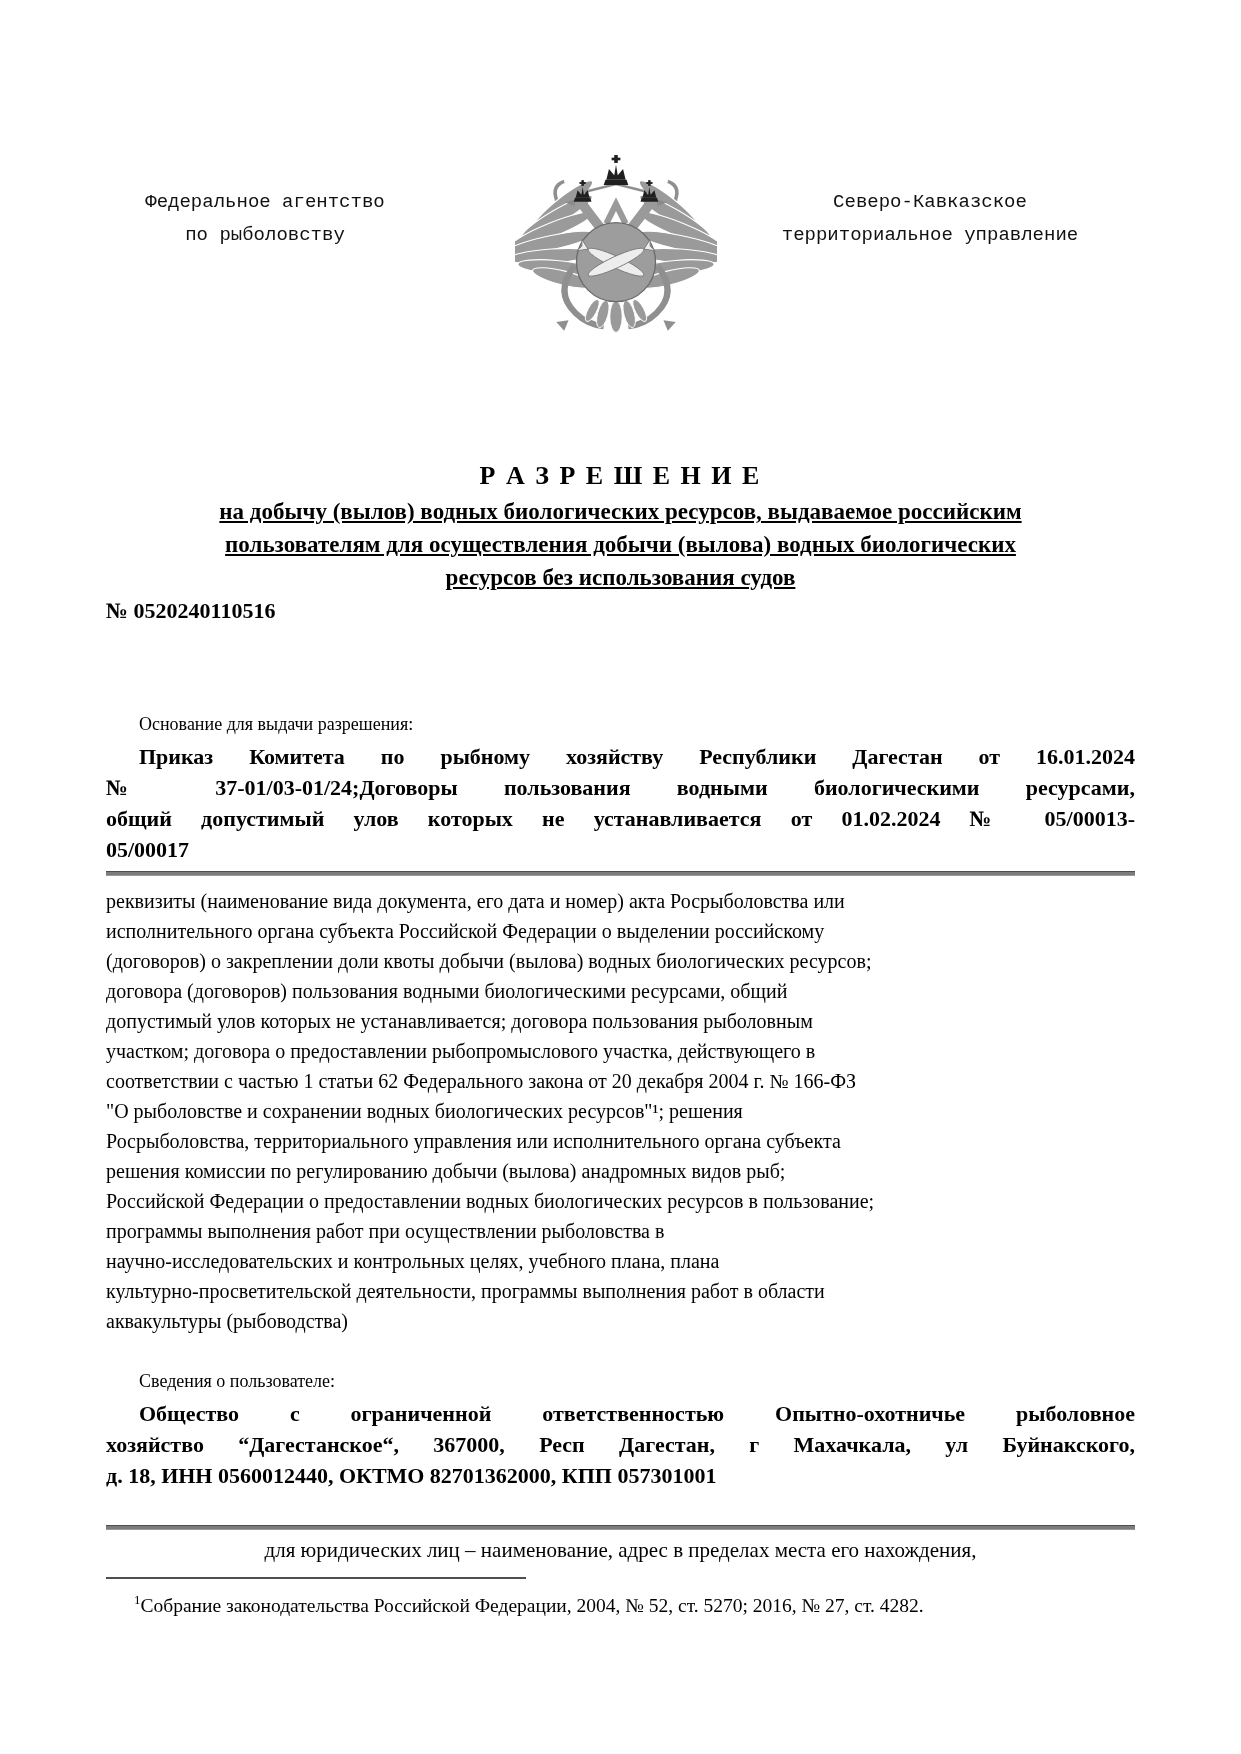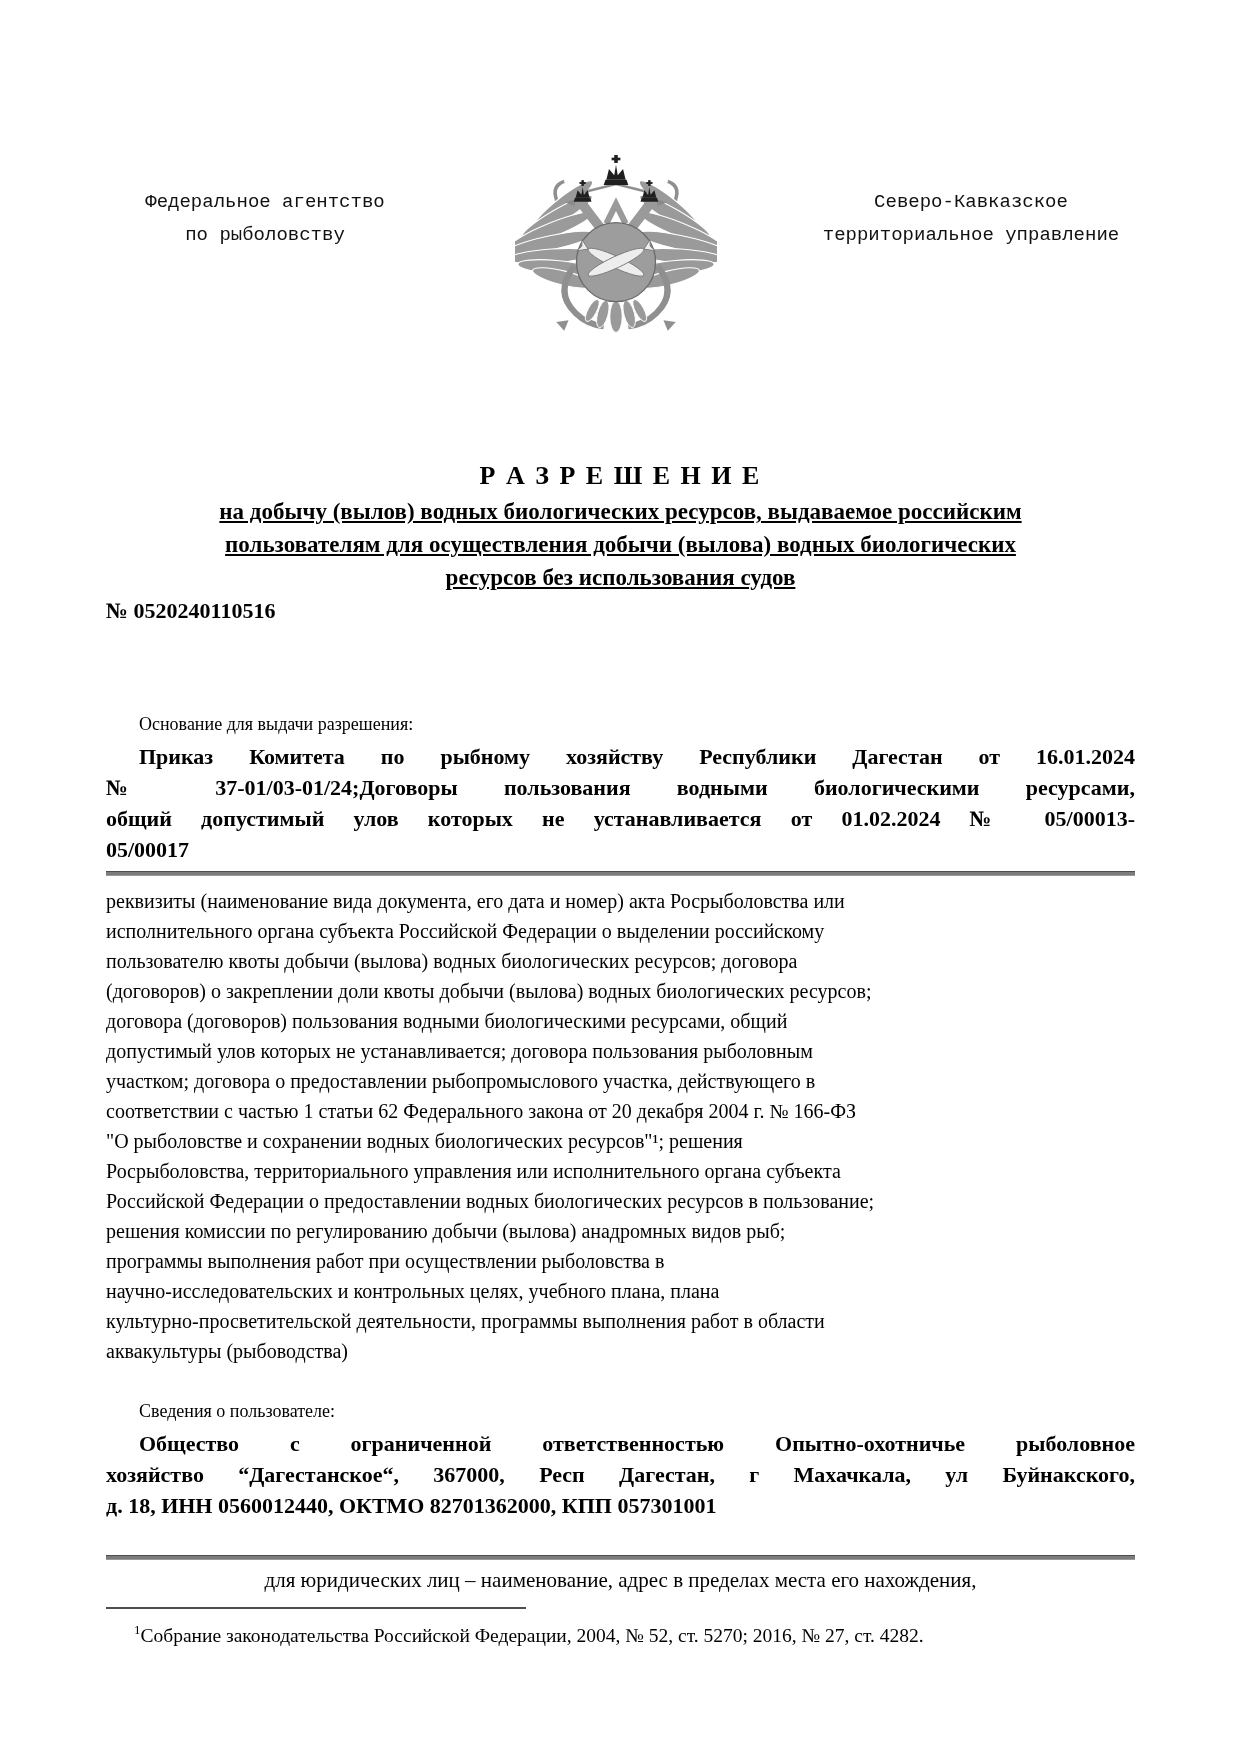--- a/index.html
+++ b/index.html
@@ -9,21 +9,21 @@
     font-family:"Liberation Serif", "DejaVu Serif", serif;
   }
   
   .doc-header { position:relative; height:345px; }
   .org-block {
     position:absolute; top:182px; text-align:center;
     font-family:"Liberation Mono", "DejaVu Sans Mono", monospace;
     font-size:19px; line-height:33px; color:#111;
   }
   .org-left  { left:60px;  width:410px; }
-  .org-right { left:759px; width:424px; }
+  .org-right { left:718px; width:424px; }
   .emblem { position:absolute; left:515px; top:138px; width:202px; height:207px; }
   .emblem svg { display:block; width:100%; height:100%; }
   
   .content { padding:0 106px; }
   .doc-title {
     margin:108px 0 0; text-align:center; font-weight:bold;
     font-size:26px; line-height:38px; letter-spacing:2px;
   }
   .subtitle-line { text-align:center; font-weight:bold; font-size:23px; line-height:33px;text-decoration:underline; }
   .doc-number { text-align:left; font-weight:bold; font-size:22px; line-height:33px; }
@@ -155,30 +155,29 @@
           <div class="bold-line">общий допустимый улов которых не устанавливается от 01.02.2024 № 05/00013-</div>
           <div class="bold-line">05/00017</div>
         </div>
     </section>
 
     <div class="rule"></div>
 
     <section class="legal-note">
         <div class="note-line">реквизиты (наименование вида документа, его дата и номер) акта Росрыболовства или</div>
         <div class="note-line">исполнительного органа субъекта Российской Федерации о выделении российскому</div>
-        <div class="note-line">пользователю квоты добычи (вылова) водных биологических ресурсов; договора</div>
         <div class="note-line">(договоров) о закреплении доли квоты добычи (вылова) водных биологических ресурсов;</div>
         <div class="note-line">договора (договоров) пользования водными биологическими ресурсами, общий</div>
         <div class="note-line">допустимый улов которых не устанавливается; договора пользования рыболовным</div>
         <div class="note-line">участком; договора о предоставлении рыбопромыслового участка, действующего в</div>
         <div class="note-line">соответствии с частью 1 статьи 62 Федерального закона от 20 декабря 2004 г. № 166-ФЗ</div>
         <div class="note-line">"О рыболовстве и сохранении водных биологических ресурсов"¹; решения</div>
         <div class="note-line">Росрыболовства, территориального управления или исполнительного органа субъекта</div>
+        <div class="note-line">решения комиссии по регулированию добычи (вылова) анадромных видов рыб;</div>
         <div class="note-line">Российской Федерации о предоставлении водных биологических ресурсов в пользование;</div>
-        <div class="note-line">решения комиссии по регулированию добычи (вылова) анадромных видов рыб;</div>
         <div class="note-line">программы выполнения работ при осуществлении рыболовства в</div>
         <div class="note-line">научно-исследовательских и контрольных целях, учебного плана, плана</div>
         <div class="note-line">культурно-просветительской деятельности, программы выполнения работ в области</div>
         <div class="note-line">аквакультуры (рыбоводства)</div>
       </section>
 
     <section class="user-info">
       <div class="section-label">Сведения о пользователе:</div>
       <div class="bold-block">
           <div class="bold-line">Общество с ограниченной ответственностью Опытно-охотничье рыболовное</div>

